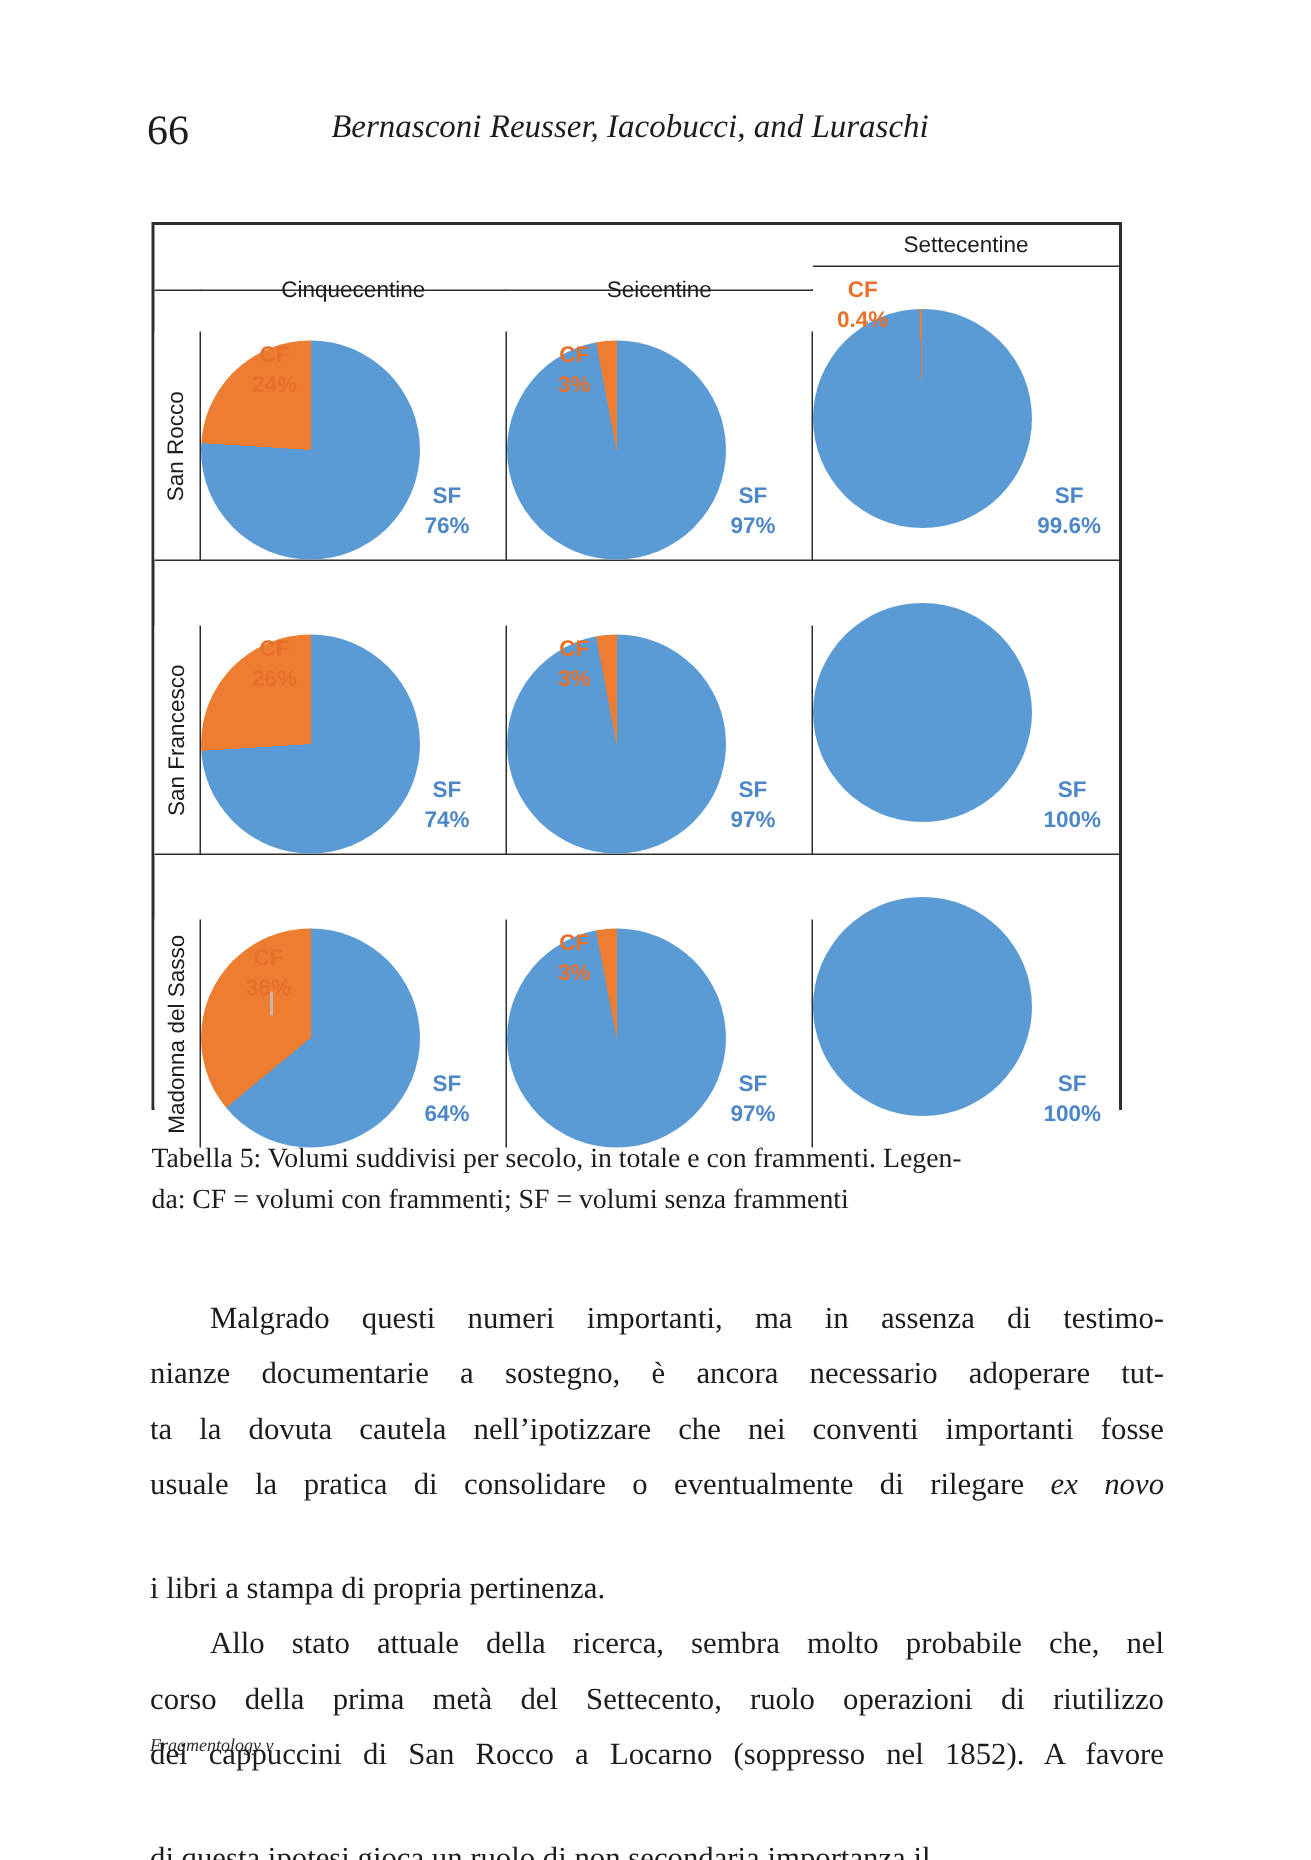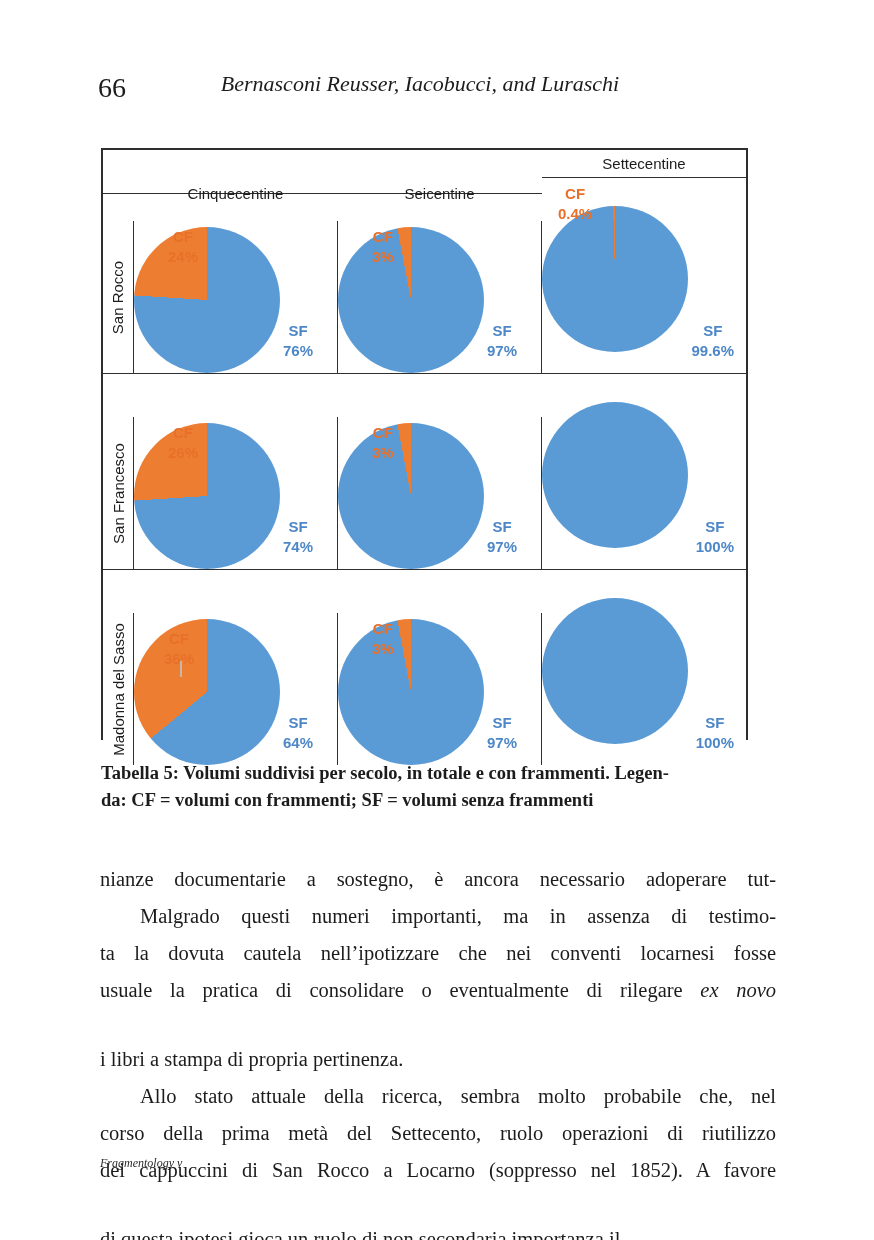--- a/index.html
+++ b/index.html
@@ -63,21 +63,21 @@
   .cf-wide { left: 16px; }
   .cf-low { top: 16px; left: 30px; }
   .sf-right { right: 12px; }
   .leader {
     position: absolute; left: 46px; top: 48px;
     width: 2px; height: 16px; background: #c8b6a8;
   }
   
   .caption {
     position: absolute; left: 101px; top: 760px; width: 676px;
-    font-weight: bold; font-size: 18.5px; line-height: 27px;
+    font-weight: normal; font-size: 18.5px; line-height: 27px;
     color: #1c1c1c;
   }
   
   .body-text {
     position: absolute; left: 100px; top: 861px; width: 676px;
     font-size: 20.5px; line-height: 37px; color: #1c1c1c;
   }
   .line { text-align: justify; text-align-last: justify; }
   .line.first { text-indent: 40px; }
   .line.last { text-align-last: left; margin-top: 32px; }
@@ -159,23 +159,23 @@
     </div>
   </div>
 
   <div class="caption">
     <div>Tabella 5: Volumi suddivisi per secolo, in totale e con frammenti. Legen-</div>
     <div>da: CF = volumi con frammenti; SF = volumi senza frammenti</div>
   </div>
 
   <div class="body-text">
     <div>
+      <div class="line first">Malgrado questi numeri importanti, ma in assenza di testimo-</div>
       <div class="line">nianze documentarie a sostegno, è ancora necessario adoperare tut-</div>
-      <div class="line first">Malgrado questi numeri importanti, ma in assenza di testimo-</div>
-      <div class="line">ta la dovuta cautela nell’ipotizzare che nei conventi locarnesi fosse</div>
+      <div class="line">ta la dovuta cautela nell’ipotizzare che nei conventi importanti fosse</div>
       <div class="line"><span>usuale la pratica di consolidare o eventualmente di rilegare </span><i>ex novo</i></div>
       <div class="line last">i libri a stampa di propria pertinenza.</div>
     </div>
     <div>
       <div class="line first">Allo stato attuale della ricerca, sembra molto probabile che, nel</div>
       <div class="line">corso della prima metà del Settecento, ruolo operazioni di riutilizzo</div>
       <div class="line">dei cappuccini di San Rocco a Locarno (soppresso nel 1852). A favore</div>
       <div class="line last">di questa ipotesi gioca un ruolo di non secondaria importanza il</div>
     </div>
   </div>

